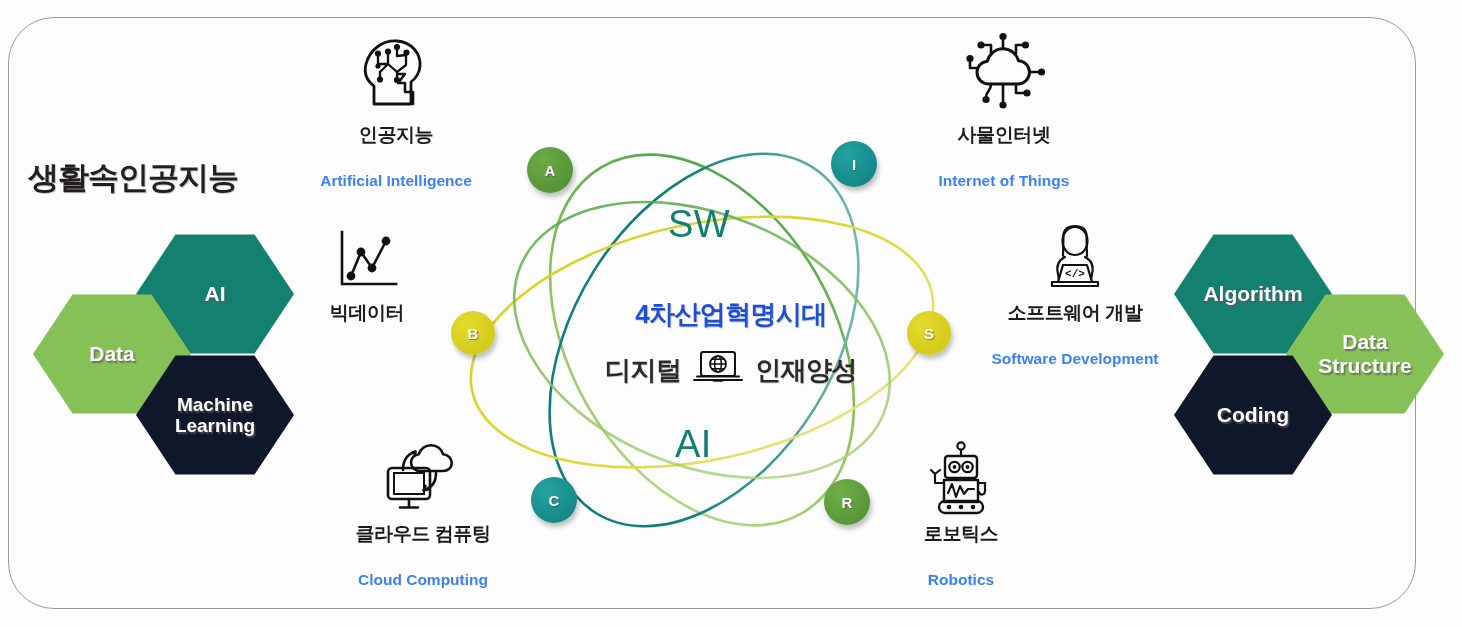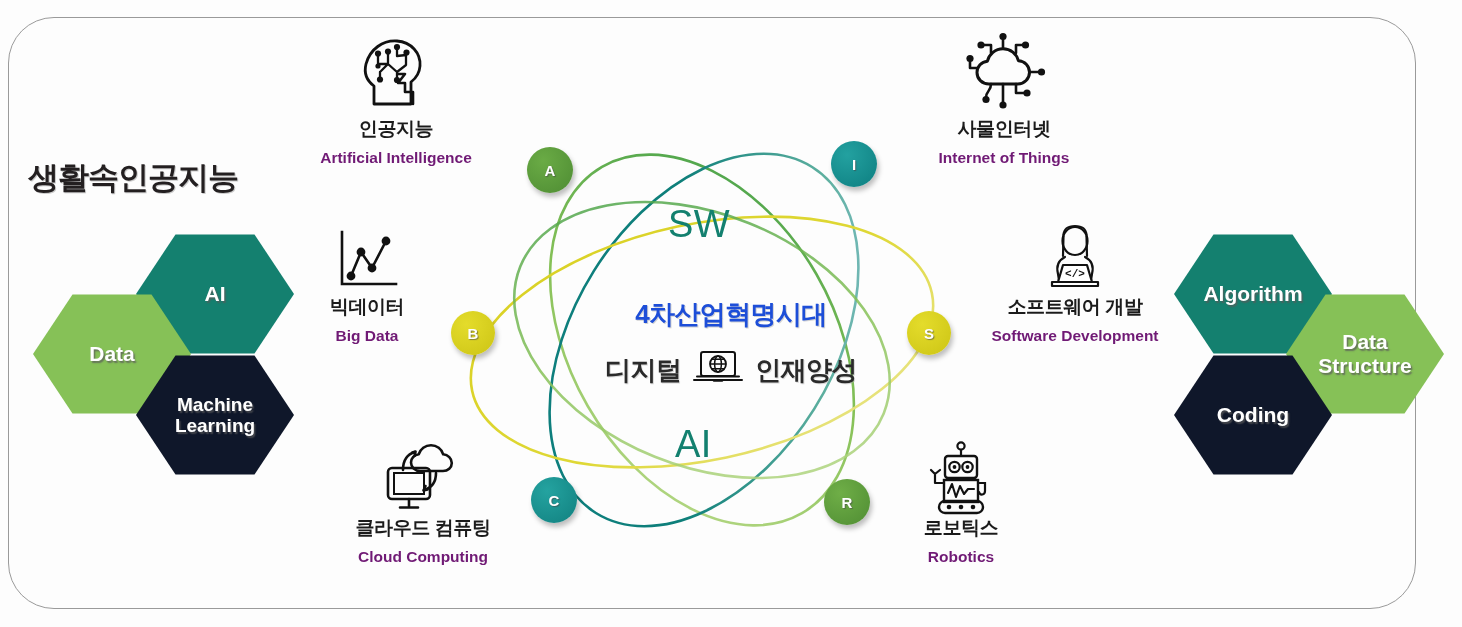--- a/index.html
+++ b/index.html
@@ -46,25 +46,25 @@
   #hex-ml      {left:136px;top:353px;width:158px;height:124px;font-size:19px;}
   
   #hex-algo    {left:1174px;top:232px;width:158px;height:124px;font-size:21px;align-items:center;}
   #hex-ds      {left:1286px;top:292px;width:158px;height:124px;font-size:21px;}
   #hex-coding  {left:1174px;top:353px;width:158px;height:124px;font-size:21px;}
 
   
   .topic{position:absolute;text-align:center;width:230px;}
   .topic .glyph{height:86px;display:flex;align-items:flex-end;justify-content:center;}
   .topic .ko{
-    font-size:19px;font-weight:bold;color:#1b1b1b;
+    font-size:19px;font-weight:bold;color:#1b1b1b;margin-top:6px;
     letter-spacing:-0.4px;white-space:nowrap;
   }
   .topic .en{
-    font-size:15.5px;font-weight:bold;color:#701a75;margin-top:7px;white-space:nowrap;
+    font-size:15.5px;font-weight:bold;color:#3b82f6;margin-top:24px;white-space:nowrap;
   }
   #topic-ai    {left:281px;top:30px;}
   #topic-iot   {left:889px;top:30px;}
   #topic-bd    {left:252px;top:216px;width:230px;}
   #topic-sw    {left:955px;top:216px;width:240px;}
   #topic-cc    {left:308px;top:437px;width:230px;}
   #topic-rb    {left:846px;top:437px;width:230px;}
   #topic-bd .glyph,#topic-sw .glyph,#topic-cc .glyph,#topic-rb .glyph{height:78px;}
 
   
@@ -206,21 +206,20 @@
       <svg width="74" height="68" viewBox="0 0 74 68">
         <path d="M12 6 L12 58 L66 58" fill="none" stroke="#111" stroke-width="2.6" stroke-linecap="square"></path>
         <path d="M21 50 L31 26 L42 42 L56 15" fill="none" stroke="#111" stroke-width="2.6" stroke-linejoin="round" stroke-linecap="round"></path>
         <circle cx="21" cy="50" r="4.4" fill="#111"></circle>
         <circle cx="31" cy="26" r="4.4" fill="#111"></circle>
         <circle cx="42" cy="42" r="4.4" fill="#111"></circle>
         <circle cx="56" cy="15" r="4.4" fill="#111"></circle>
       </svg>
     </div>
     <div class="ko">빅데이터</div>
-    <div class="en">Big Data</div>
   </div>
 
   <div class="topic" id="topic-sw">
     <div class="glyph">
       <svg width="76" height="70" viewBox="0 0 76 70">
         <ellipse cx="38" cy="17" rx="12.5" ry="14" fill="none" stroke="#111" stroke-width="2.2"></ellipse>
         <path d="M26.5 11 C27 4 31 2 38 2 C45 2 49 4 49.5 11" fill="none" stroke="#111" stroke-width="2.2"></path>
         <path d="M26.5 12 L26 32 M49.5 12 L50 32" fill="none" stroke="#111" stroke-width="2.2" stroke-linecap="round"></path>
         <path d="M21 50 C19 42 22 36 28 33 M55 50 C57 42 54 36 48 33" fill="none" stroke="#111" stroke-width="2.2" stroke-linecap="round"></path>
         <path d="M21 50 L22 56 M55 50 L54 56" fill="none" stroke="#111" stroke-width="2.2" stroke-linecap="round"></path>

